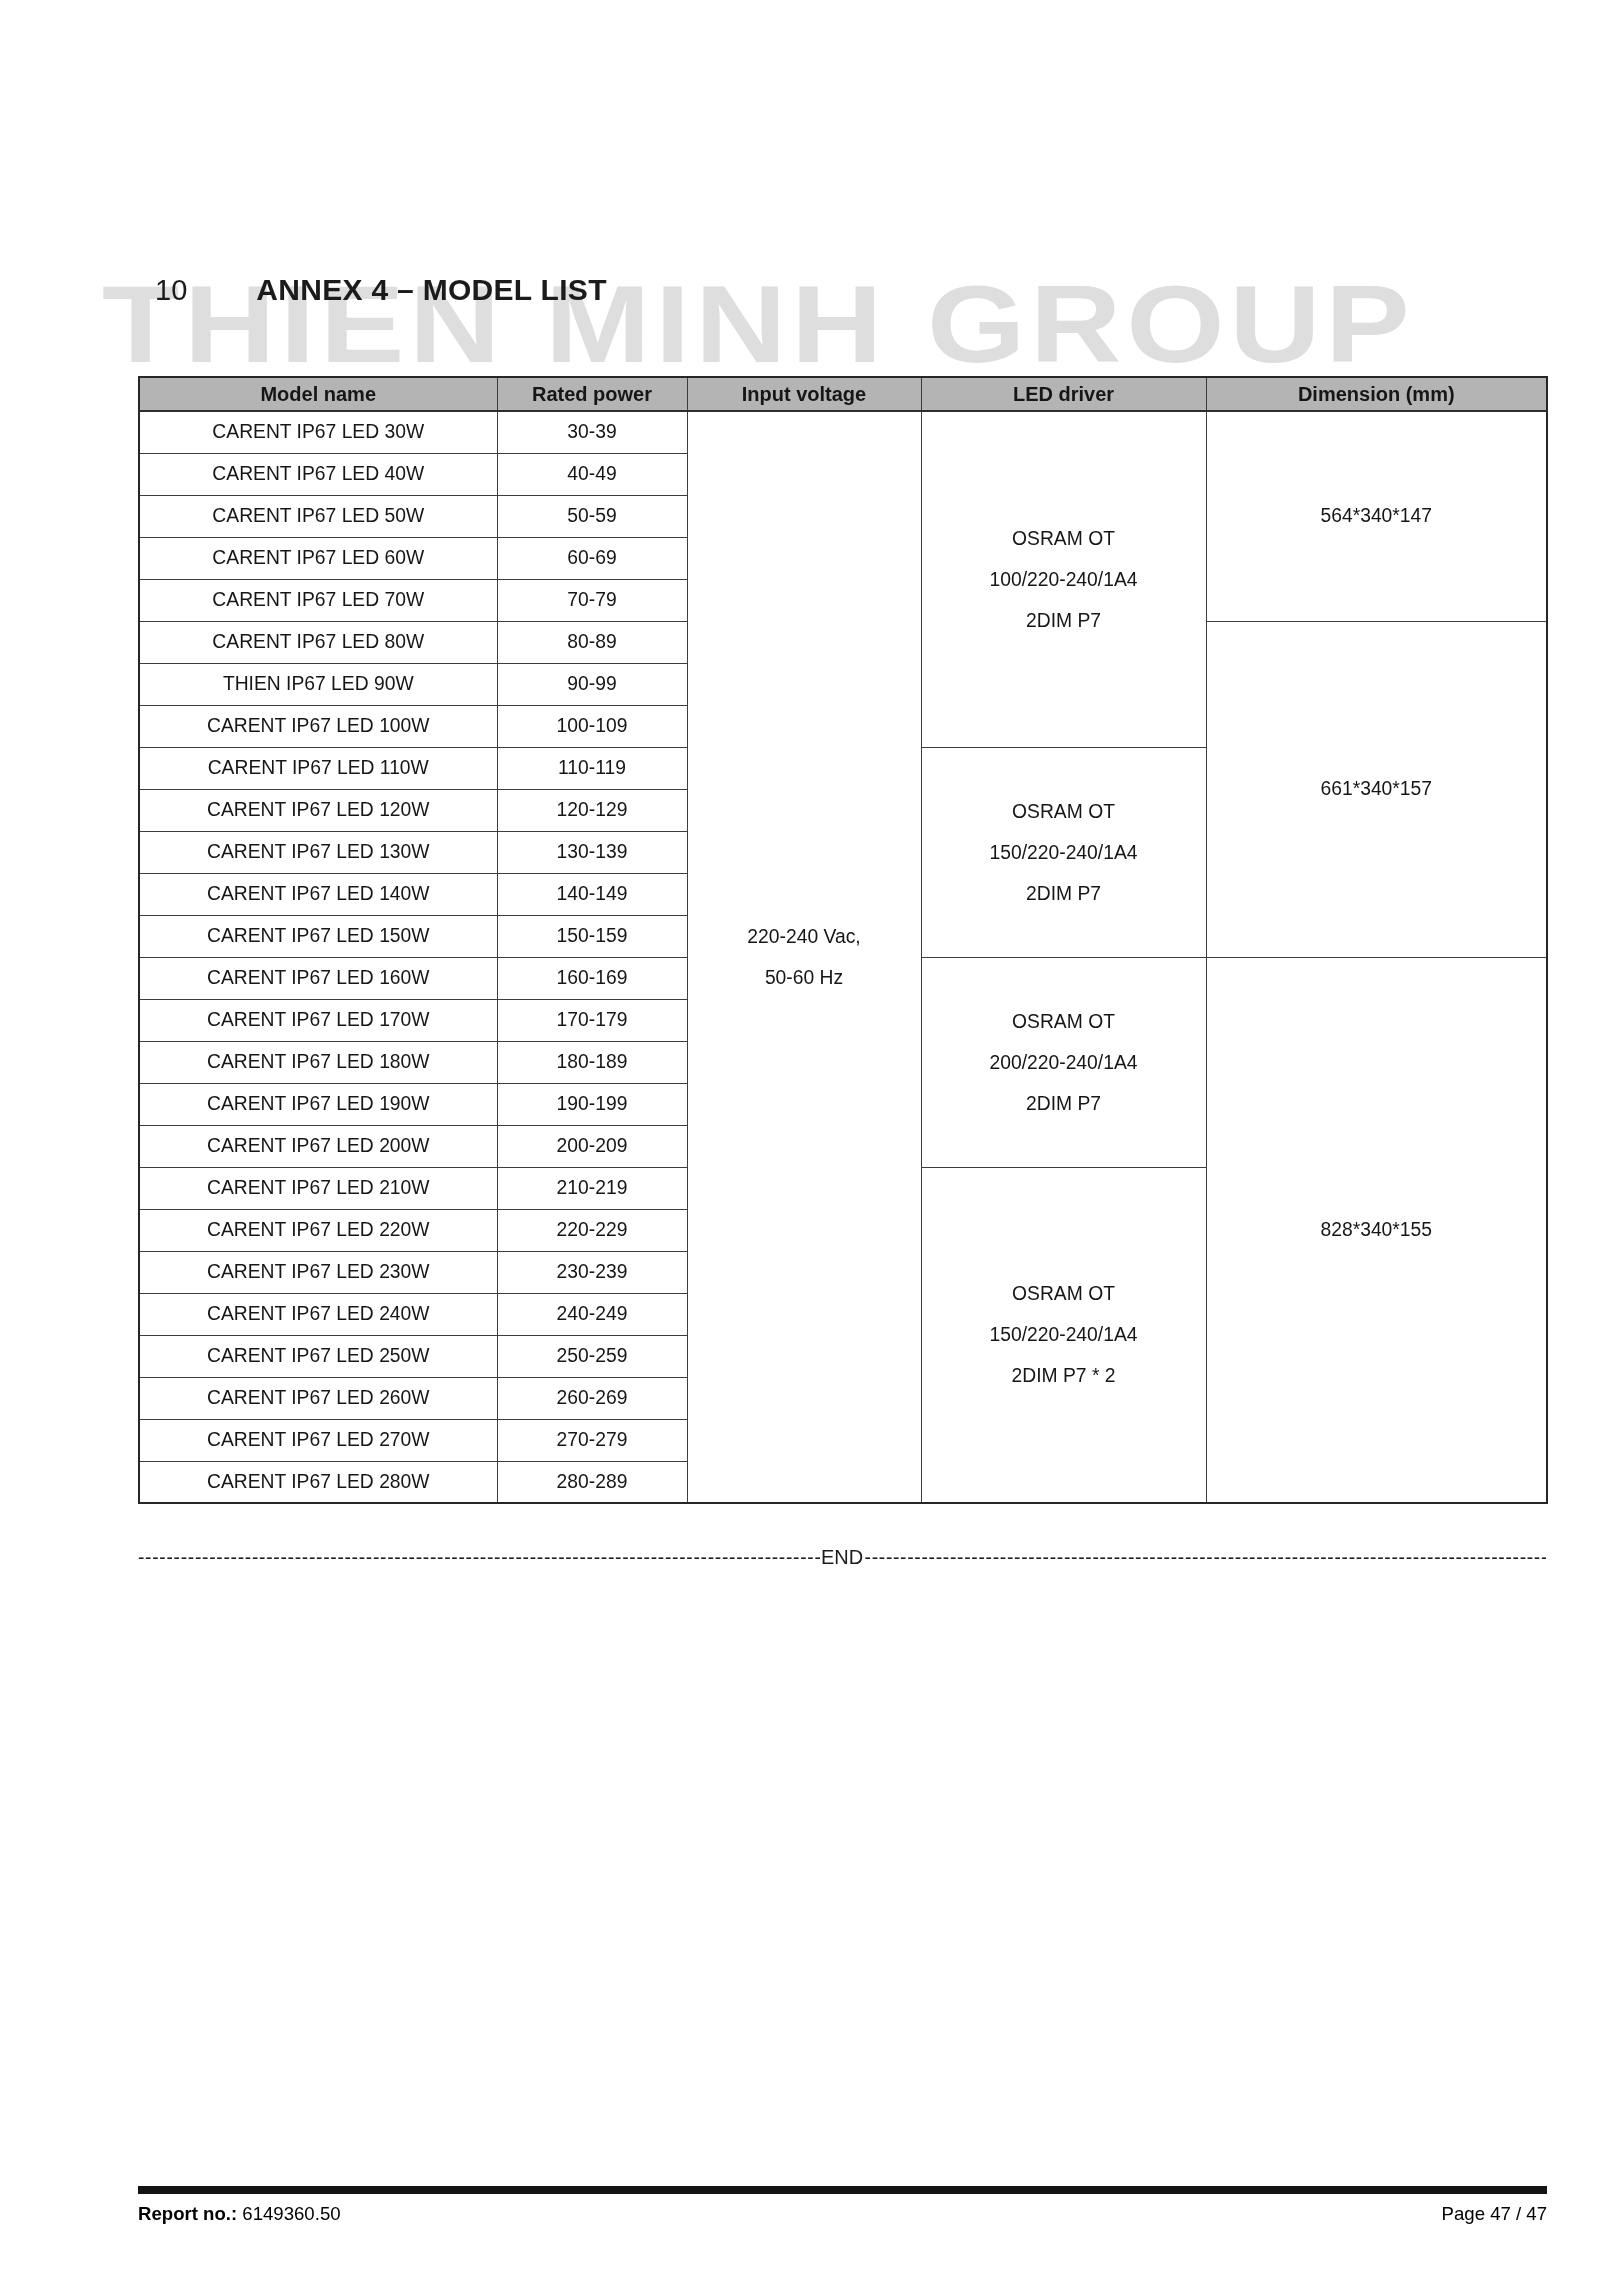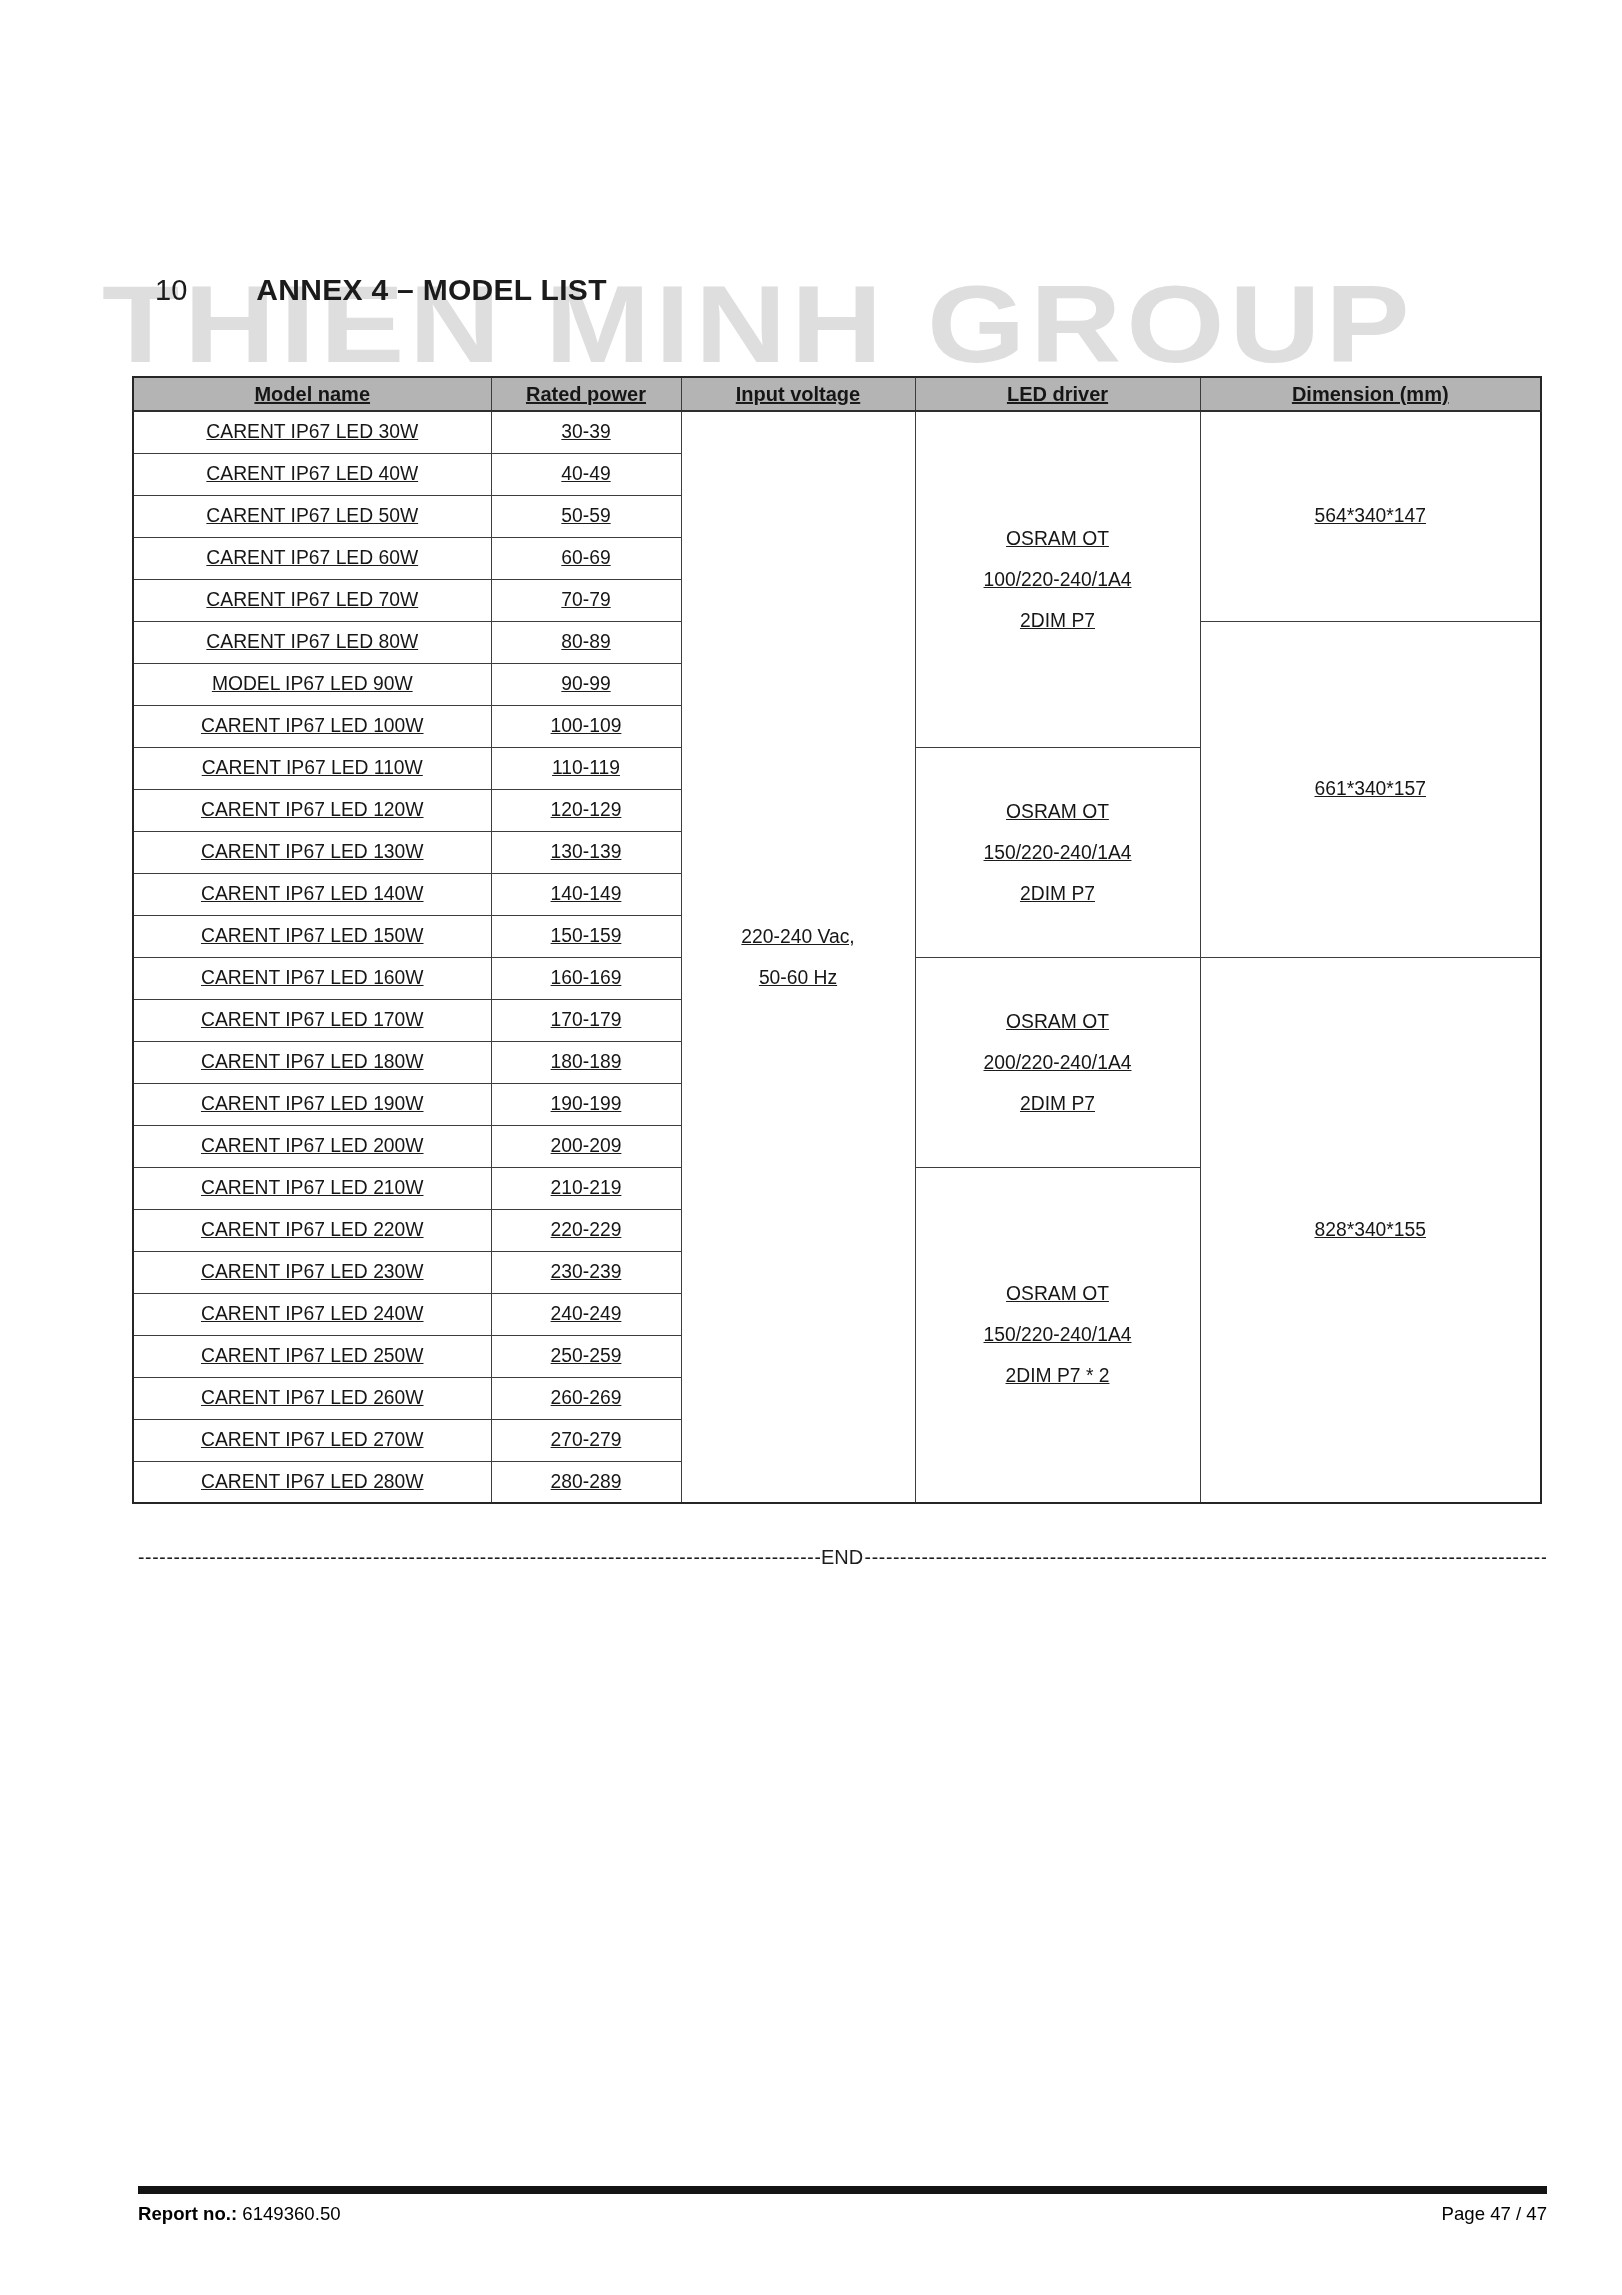--- a/index.html
+++ b/index.html
@@ -35,21 +35,21 @@
 
   
   .section-title-row {
     position: absolute; left: 155px; top: 273px; z-index: 2;
     display: flex; align-items: baseline;
   }
   .section-number { font-size: 29px; font-weight: 400; }
   .section-title  { font-size: 30px; font-weight: 700; margin-left: 69px; letter-spacing: 0.3px; }
 
   
-  .model-table-wrap { position: absolute; left: 132px; top: 376px; z-index: 2; text-decoration: underline; }
+  .model-table-wrap { position: absolute; left: 138px; top: 376px; z-index: 2; }
   table.model-table {
     border-collapse: collapse;
     table-layout: fixed;
     width: 1408px;
     background: transparent;
   }
   .model-table col.c1 { width: 358px; }
   .model-table col.c2 { width: 190px; }
   .model-table col.c3 { width: 234px; }
   .model-table col.c4 { width: 285px; }
@@ -159,21 +159,21 @@
           <tr>
             <td>CARENT IP67 LED 70W</td>
             <td>70-79</td>
           </tr>
           <tr>
             <td>CARENT IP67 LED 80W</td>
             <td>80-89</td>
             <td rowspan="8">661*340*157</td>
           </tr>
           <tr>
-            <td>MODEL IP67 LED 90W</td>
+            <td>THIEN IP67 LED 90W</td>
             <td>90-99</td>
           </tr>
           <tr>
             <td>CARENT IP67 LED 100W</td>
             <td>100-109</td>
           </tr>
           <tr>
             <td>CARENT IP67 LED 110W</td>
             <td>110-119</td>
             <td rowspan="5">

